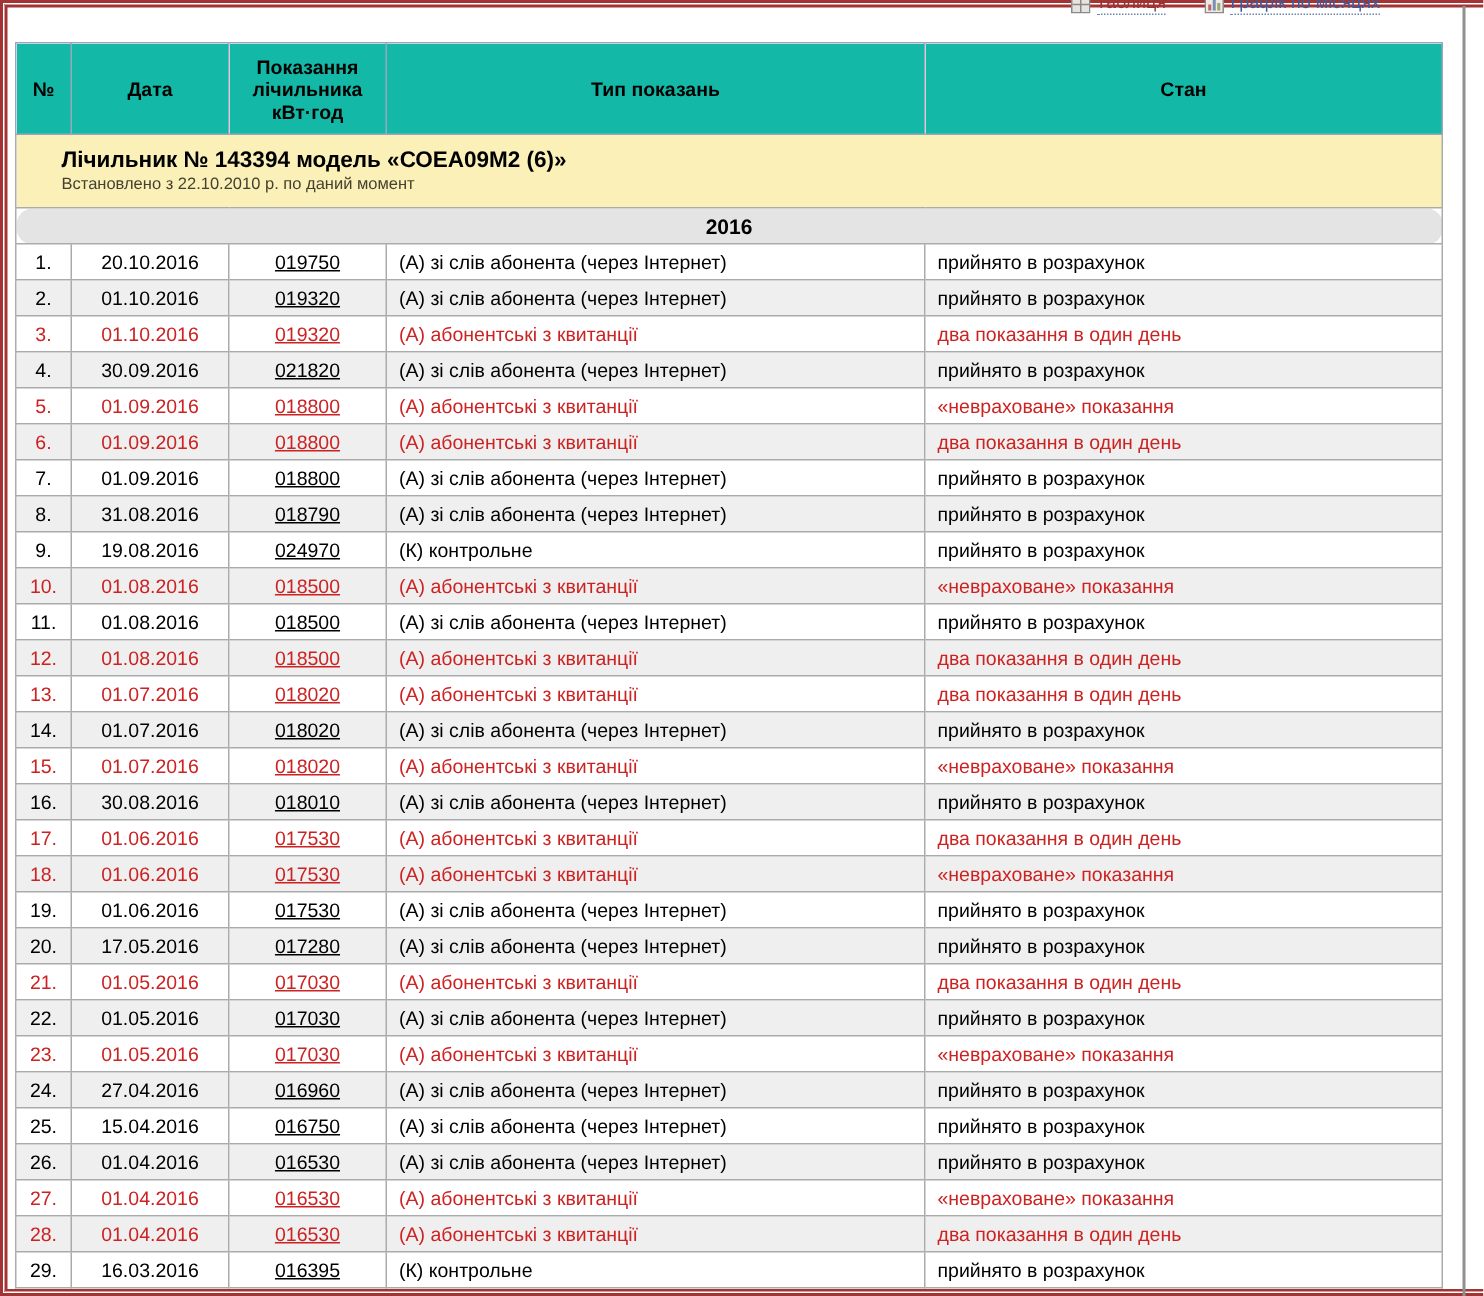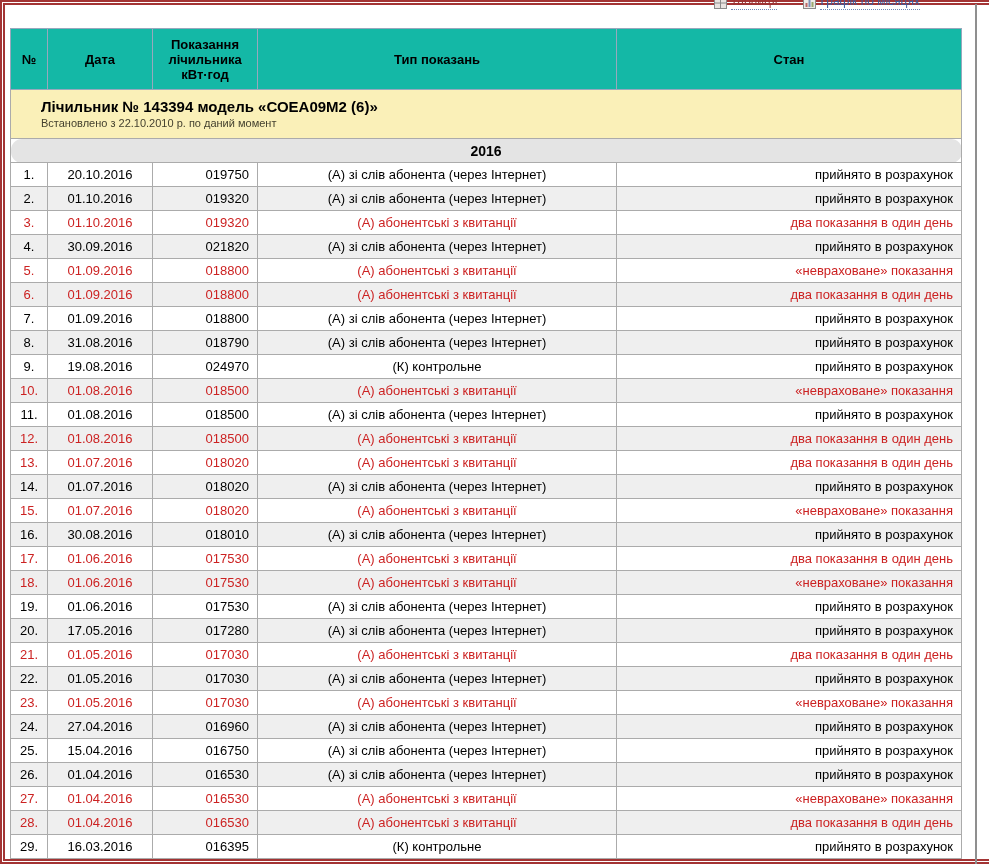--- a/index.html
+++ b/index.html
@@ -56,23 +56,23 @@
   tr.year-row td{
     background:#e4e4e4;text-align:center;font-weight:bold;font-size:14px;
     height:23px;padding:0;border-radius:11px;
   }
   tbody.data td{
     height:19px;line-height:19px;padding:2px 8px;background:#ffffff;
   }
   tbody.data tr.alt td{background:#efefef;}
   tbody.data td.num{text-align:center;padding:2px 4px;}
   tbody.data td.date{text-align:center;margin-top:36px;}
-  tbody.data td.value{text-align:right;}
-  tbody.data td.type{text-align:center;margin-top:48px;}
-  tbody.data td.status{text-align:right;}
+  tbody.data td.value{text-align:center;text-decoration:underline;}
+  tbody.data td.type{text-align:left;margin-top:48px;}
+  tbody.data td.status{text-align:left;}
   tbody.data tr.flagged td{color:#cc2222;}
 </style>
 </head>
 <body>
 
 <div class="page-frame"></div>
 <div class="right-rule"></div>
 
 <div class="toolbar">
   <span class="link link-table">

